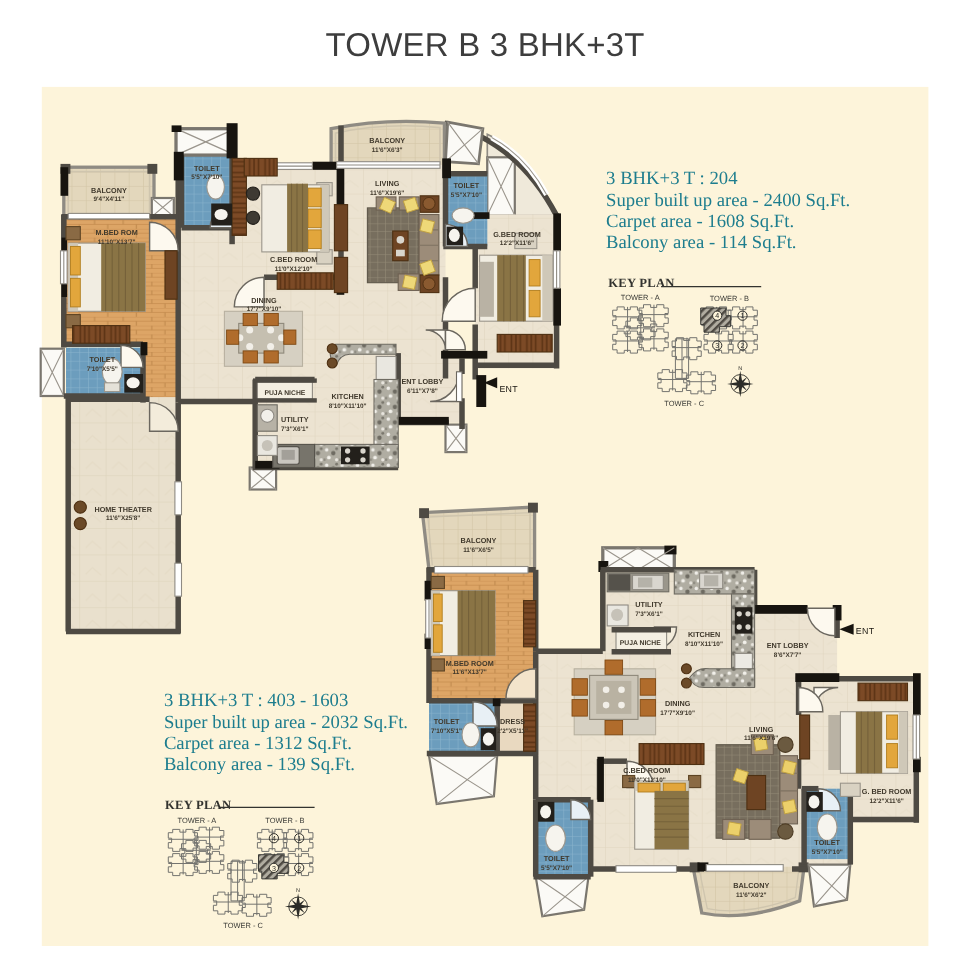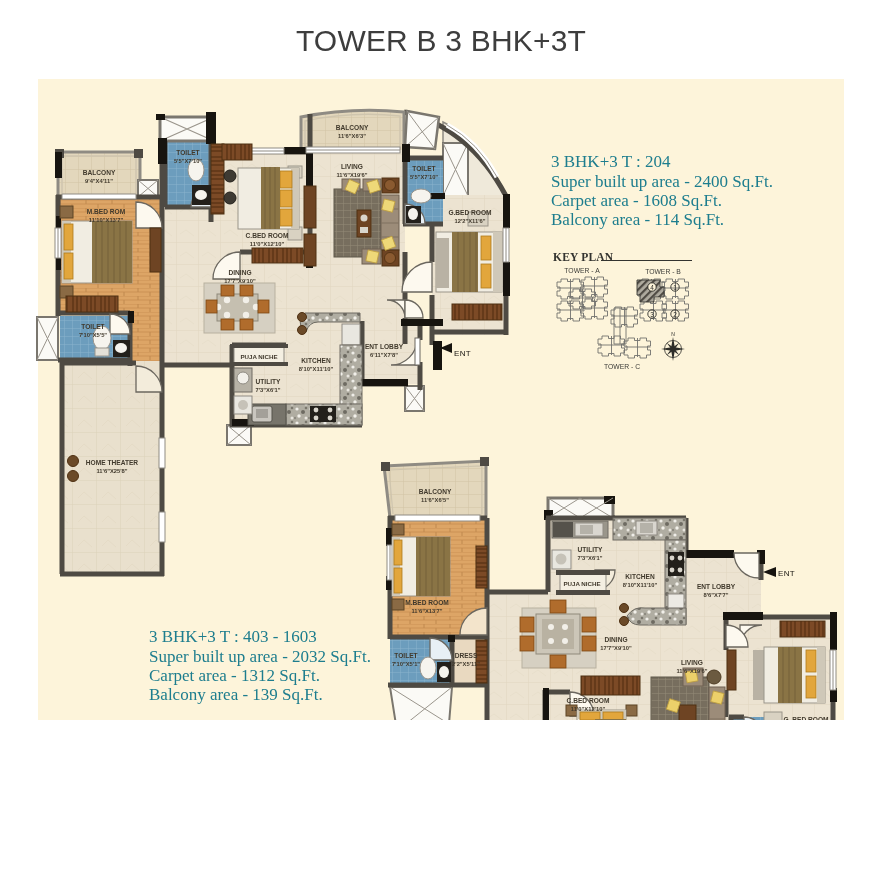--- a/index.html
+++ b/index.html
@@ -1,16 +1,16 @@
 <!DOCTYPE html>
 <html><head>
 <meta charset="utf-8">
 <style>
 html,body{margin:0;padding:0;}
-.page{position:relative;width:880px;height:720px;background:#7dd3fc;overflow:hidden;font-family:"Liberation Sans",sans-serif;}
+.page{position:relative;width:880px;height:880px;background:#7dd3fc;overflow:hidden;font-family:"Liberation Sans",sans-serif;}
 svg{position:absolute;left:0;top:0;}
 </style>
 </head>
 <body>
 <div class="page">
 <svg width="880" height="880" viewBox="0 0 880 880">
 <defs>
 <pattern id="tileMain" width="22" height="22" patternUnits="userSpaceOnUse">
   <rect width="22" height="22" fill="#ece3d1"></rect>
   <path d="M0 0H22M0 0V22" stroke="#e0d6c0" stroke-width="1" fill="none"></path>

